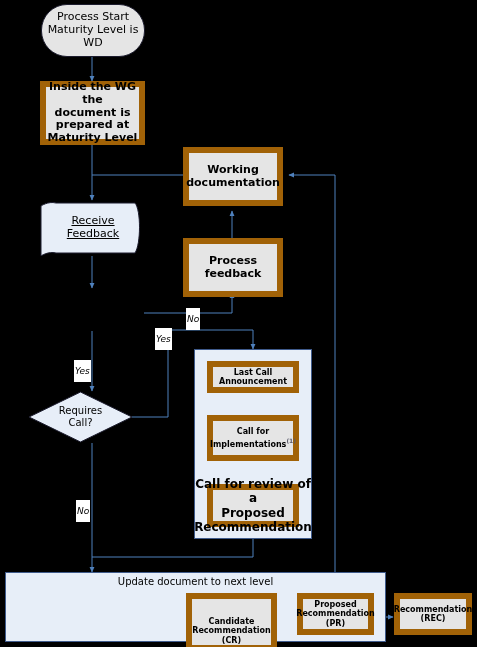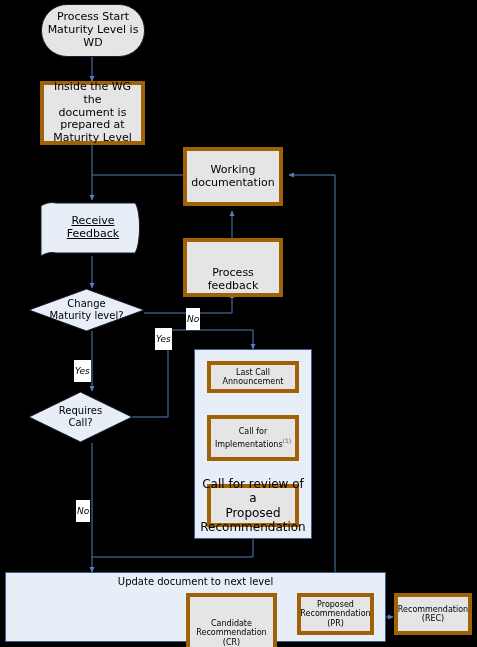--- a/index.html
+++ b/index.html
@@ -3,21 +3,21 @@
 <meta charset="utf-8">
 <style>
   html,body{margin:0;padding:0;background:#000;}
   body{width:477px;height:647px;overflow:hidden;
        font-family:"DejaVu Sans","Liberation Sans",sans-serif;}
   #stage{position:relative;width:477px;height:647px;background:#000000;}
   svg#wires{position:absolute;left:0;top:0;width:477px;height:647px;overflow:visible;}
   .node{position:absolute;box-sizing:border-box;background:#e5e5e5;
         color:#000;display:flex;align-items:center;justify-content:center;
         text-align:center;line-height:1.18;}
-  .rect{border:4px solid #a16207;}
+  .rect{border:6px solid #a16207;font-weight:bold;}
   .terminator{border:1px solid #1c1c2e;border-radius:26px;}
   .group{position:absolute;box-sizing:border-box;background:#e7eef8;
          border:1px solid #3f5b8c;}
   .grouptitle{position:absolute;left:0;right:0;top:3px;text-align:center;
               font-size:10px;color:#000;}
   .edgelabel{position:absolute;background:#ffffff;color:#000;font-size:9px;
              line-height:10px;padding:6px 1px;border:0;white-space:nowrap;font-style:italic;}
   .doc{position:absolute;box-sizing:border-box;}
   .doc .docbody{position:absolute;left:0;top:0;width:100%;height:100%;}
   .doc .doctext{position:absolute;left:0;top:0;width:100%;height:100%;
@@ -90,46 +90,37 @@
     <svg class="docbody" viewBox="0 0 106 56" preserveAspectRatio="none">
       <path d="M1,6 C1,6 8,1 16,3 L16,3 L95,3 C101,10 101,44 95,53
                L16,53 C8,51 1,56 1,56 Z" fill="#e7eef8" stroke="#1c1c2e" stroke-width="1"></path>
     </svg>
     <div class="doctext" style="font-size:11px;">
       <span style="white-space:pre-line;text-decoration:underline;">Receive
 Feedback</span>
     </div>
   </div>
 
-  <div class="diamond" style="left:28px;top:288px;width:117px;height:44px;">
-    <svg width="117" height="44" viewBox="0 0 117 44" preserveAspectRatio="none">
-      <polygon points="58.5,1 116,22 58.5,43 1,22" fill="#e7eef8" stroke="#1c1c2e" stroke-width="1"></polygon>
-    </svg>
-    <div class="dtext" style="font-size:10px;">
-      <span style="white-space:pre-line;">Change
-Maturity level?</span>
-    </div>
-  </div>
 
   <div class="diamond" style="left:28px;top:391px;width:105px;height:52px;">
     <svg width="105" height="52" viewBox="0 0 105 52" preserveAspectRatio="none">
       <polygon points="52.5,1 104,26 52.5,51 1,26" fill="#e7eef8" stroke="#1c1c2e" stroke-width="1"></polygon>
     </svg>
     <div class="dtext" style="font-size:10px;">
       <span style="white-space:pre-line;">Requires
 Call?</span>
     </div>
   </div>
 
   <div class="node rect" style="left:183px;top:147px;width:100px;height:59px;font-size:11px;">
     <span style="white-space:pre-line;">Working
 documentation</span>
   </div>
 
-  <div class="node rect" style="left:183px;top:238px;width:100px;height:59px;font-size:11px;align-items:flex-end;">
+  <div class="node rect" style="left:183px;top:238px;width:100px;height:59px;font-size:11px;">
     <span>Process feedback</span>
   </div>
 
   <div class="group" style="left:194px;top:349px;width:118px;height:190px;">
   </div>
 
   <div class="node rect" style="left:207px;top:361px;width:92px;height:32px;font-size:8px;">
     <span style="white-space:pre-line;">Last Call
 Announcement</span>
   </div>

